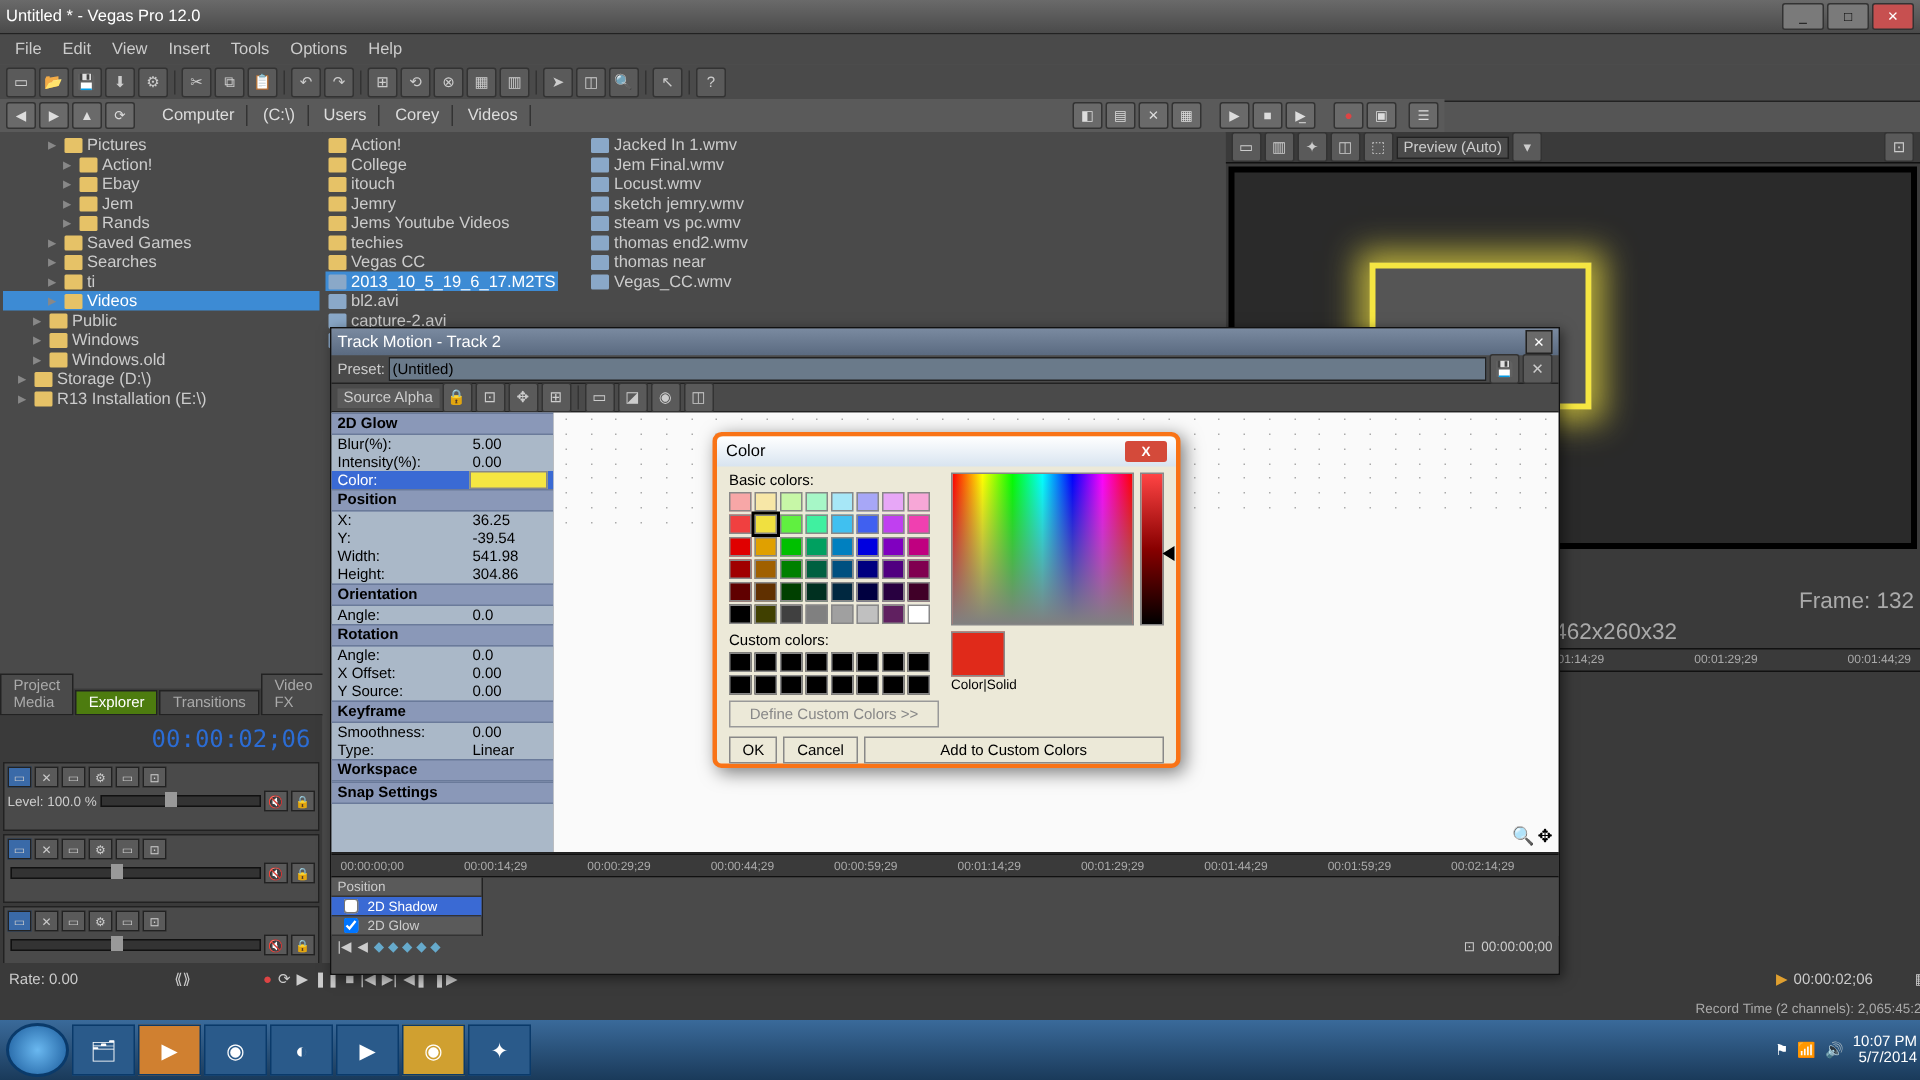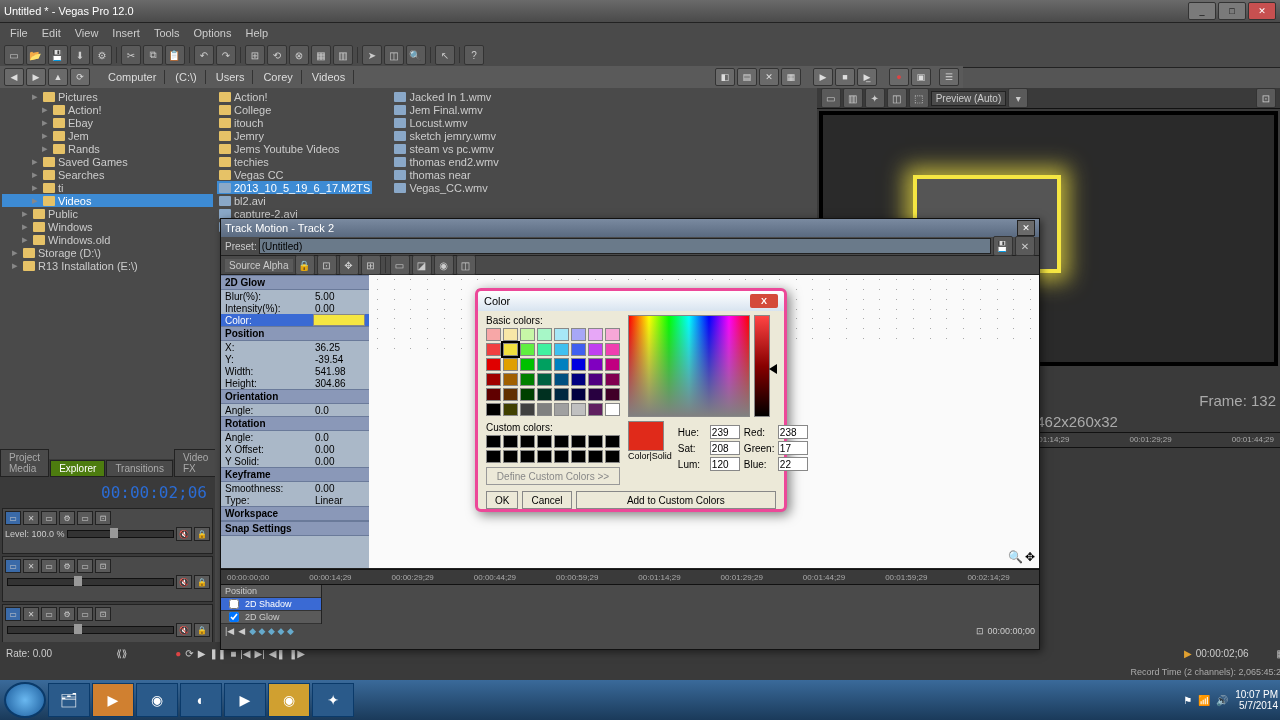--- a/index.html
+++ b/index.html
@@ -75,21 +75,21 @@
 .tmprops .pval{width:50px;text-align:left}
 .tmprops .cbar{width:50px;height:10px;background:#f5e642;border:1px solid #888}
 .tmcanvas{flex:1;background:#fafafa;position:relative;display:grid;grid-template-columns:repeat(40,1fr);grid-template-rows:repeat(30,1fr)}
 .tmcanvas .dot{width:1px;height:1px;background:#aaa;justify-self:center;align-self:center}
 .tmfoot{height:80px;background:#4a4a4a;border-top:1px solid #222;display:flex;flex-direction:column;font-size:9px;color:#ccc}
 .tmfoot .kftab{display:flex}
 .tmfoot .kfcol{width:100px;background:#5a5a5a;border-right:1px solid #222}
 .tmfoot .kfrow{height:12px;border-bottom:1px solid #333;padding:0 4px;display:flex;align-items:center;gap:3px}
 .tmfoot .kfrow.shadow{background:#3a6ad4;color:#fff}
 
-.colordlg{position:absolute;left:475px;top:288px;width:306px;height:218px;background:#ece9d8;border:3px solid #ec4899;border-radius:6px;box-shadow:3px 3px 12px rgba(0,0,0,.5);font-size:11px}
+.colordlg{position:absolute;left:475px;top:288px;width:306px;height:218px;background:#ece9d8;border:3px solid #f97316;border-radius:6px;box-shadow:3px 3px 12px rgba(0,0,0,.5);font-size:11px}
 .colordlg .cdtitle{height:20px;background:linear-gradient(#fff,#d8e4f0);display:flex;align-items:center;padding:0 6px;border-radius:4px 4px 0 0}
 .colordlg .cdtitle .cdx{margin-left:auto;width:28px;height:14px;background:#d44a3a;color:#fff;display:flex;align-items:center;justify-content:center;border-radius:2px;font-size:9px;font-weight:bold}
 .colordlg .cdbody{padding:4px 8px;display:flex;gap:8px}
 .colordlg .left{width:140px}
 .colordlg .lbl{font-size:10px;margin-bottom:2px}
 .swatches{display:grid;grid-template-columns:repeat(8,15px);grid-auto-rows:13px;gap:2px}
 .sw{border:1px solid #888}
 .sw.sel{outline:2px solid #000}
 .custsw{display:grid;grid-template-columns:repeat(8,15px);grid-auto-rows:13px;gap:2px;margin-top:2px}
 .custsw .sw{background:#000}
@@ -587,21 +587,21 @@
       <div class="sect">Rotation</div>
       <div class="prow">
           <span class="plbl">Angle:</span>
           <span class="pval">0.0</span>
         </div>
       <div class="prow">
           <span class="plbl">X Offset:</span>
           <span class="pval">0.00</span>
         </div>
       <div class="prow">
-          <span class="plbl">Y Solid:</span>
+          <span class="plbl">Y Source:</span>
           <span class="pval">0.00</span>
         </div>
       <div class="sect">Keyframe</div>
       <div class="prow">
           <span class="plbl">Smoothness:</span>
           <span class="pval">0.00</span>
         </div>
       <div class="prow">
           <span class="plbl">Type:</span>
           <span class="pval">Linear</span>
@@ -1040,34 +1040,20 @@
         <div class="gradbox"></div>
         <div class="lumbar">
             <div class="arrow"></div>
           </div>
       </div>
       <div style="display:flex;gap:6px;margin-top:4px">
         <div>
           <div class="solidprev"></div>
           <div class="cslbl">Color|Solid</div>
         </div>
-        <div class="rgbgrid">
-          <span>Hue:</span>
-            <input value="239" style="">
-          <span>Red:</span>
-            <input value="238" style="">
-          <span>Sat:</span>
-            <input value="208" style="">
-          <span>Green:</span>
-            <input value="17" style="">
-          <span>Lum:</span>
-            <input value="120" style="">
-          <span>Blue:</span>
-            <input value="22" style="">
-        </div>
       </div>
     </div>
   </div>
   <div class="okrow">
     <button>OK</button>
     <button>Cancel</button>
     <button class="addc">Add to Custom Colors</button>
   </div>
 </div>
 

